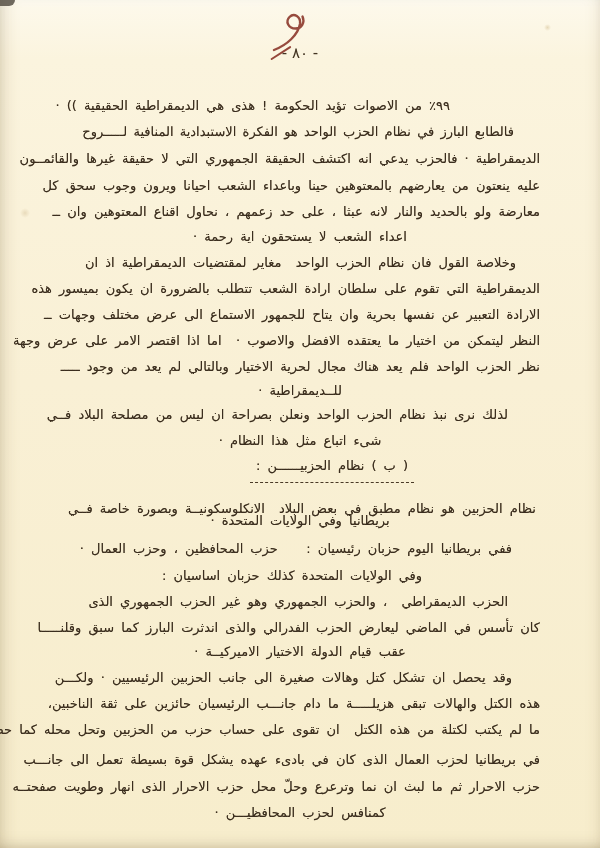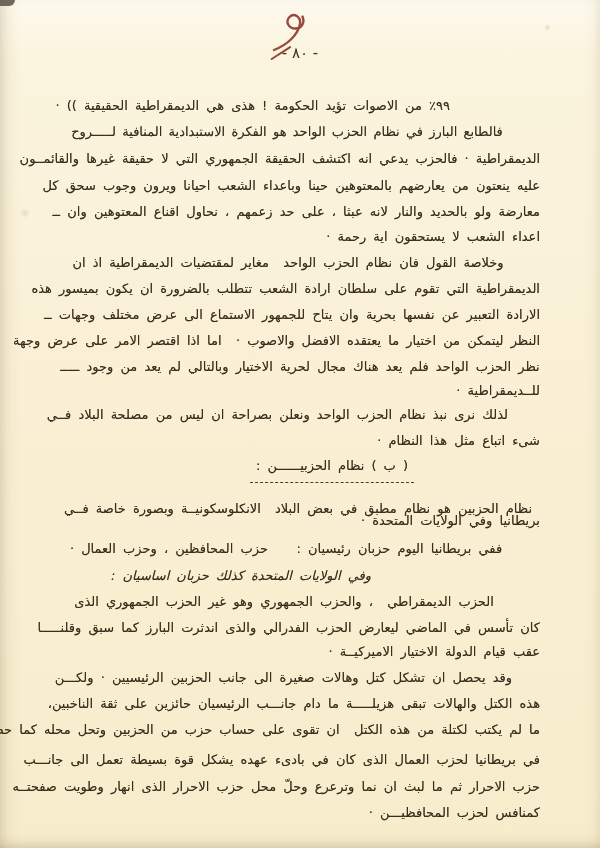--- a/index.html
+++ b/index.html
@@ -27,29 +27,29 @@
   }
   .hand-mark{position:absolute;left:260px;top:8px;width:62px;height:46px;}
   .hand-strike{
     position:absolute;left:269px;top:52px;width:24px;height:2.4px;background:#8c372b;
     border-radius:2px;transform:rotate(-33deg);opacity:.92;
   }
 
   
   .ln{
     position:absolute;left:60px;right:60px;height:26px;line-height:26px;
-    direction:rtl;text-align:center;white-space:nowrap;
+    direction:rtl;text-align:right;white-space:nowrap;
     font-size:13px;word-spacing:3px;
     color:#3a2d1e;text-shadow:0 0 .5px rgba(70,52,28,.55);
   }
-  .fl{text-align:right;}
+  .fl{text-align:center;}
   .pr4{padding-right:4px;}   .pr24{padding-right:24px;}
   .pr26{padding-right:26px;font-family:Liberation Serif, serif;} .pr28{padding-right:28px;}
   .pr32{padding-right:32px;} .pr90{padding-right:90px;}
-  .pr118{padding-right:118px;font-style:italic;}
+  .pr118{padding-right:118px;}
   .hd{text-align:center;}
   .hd-in{
     position:relative;right:-32px;display:inline-block;
     border-bottom:1.6px dashed #4a3a26;padding:0 6px 3px;
   }
 </style>
 </head>
 <body>
 
 <div class="page">

